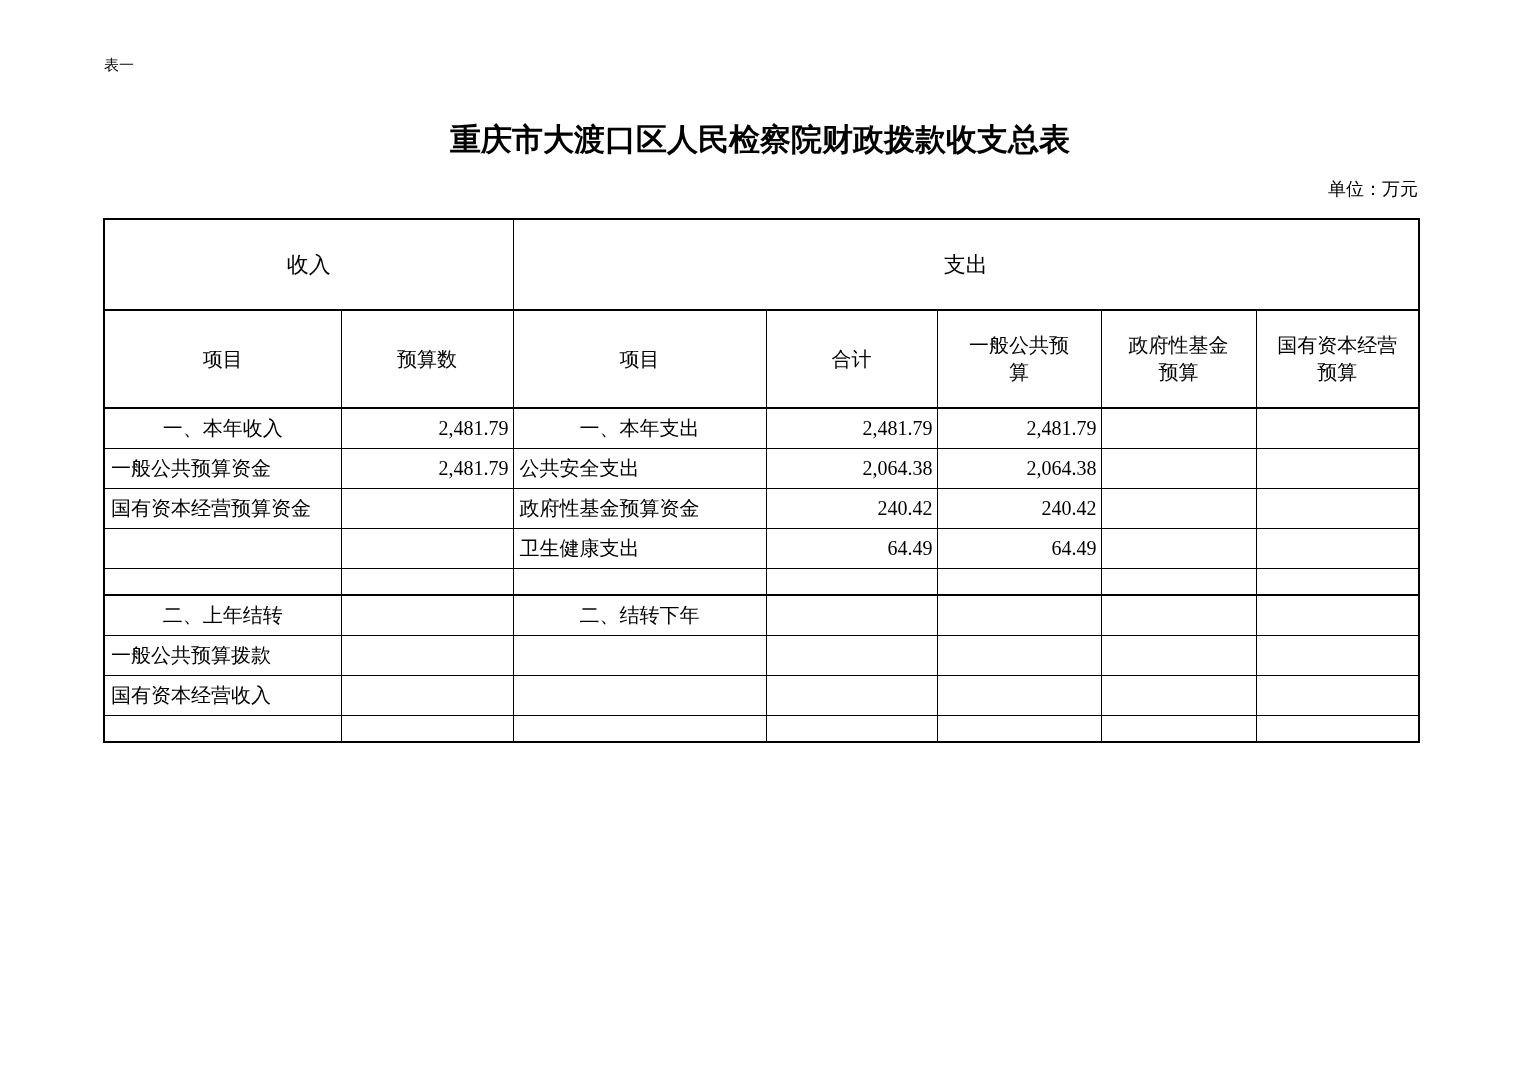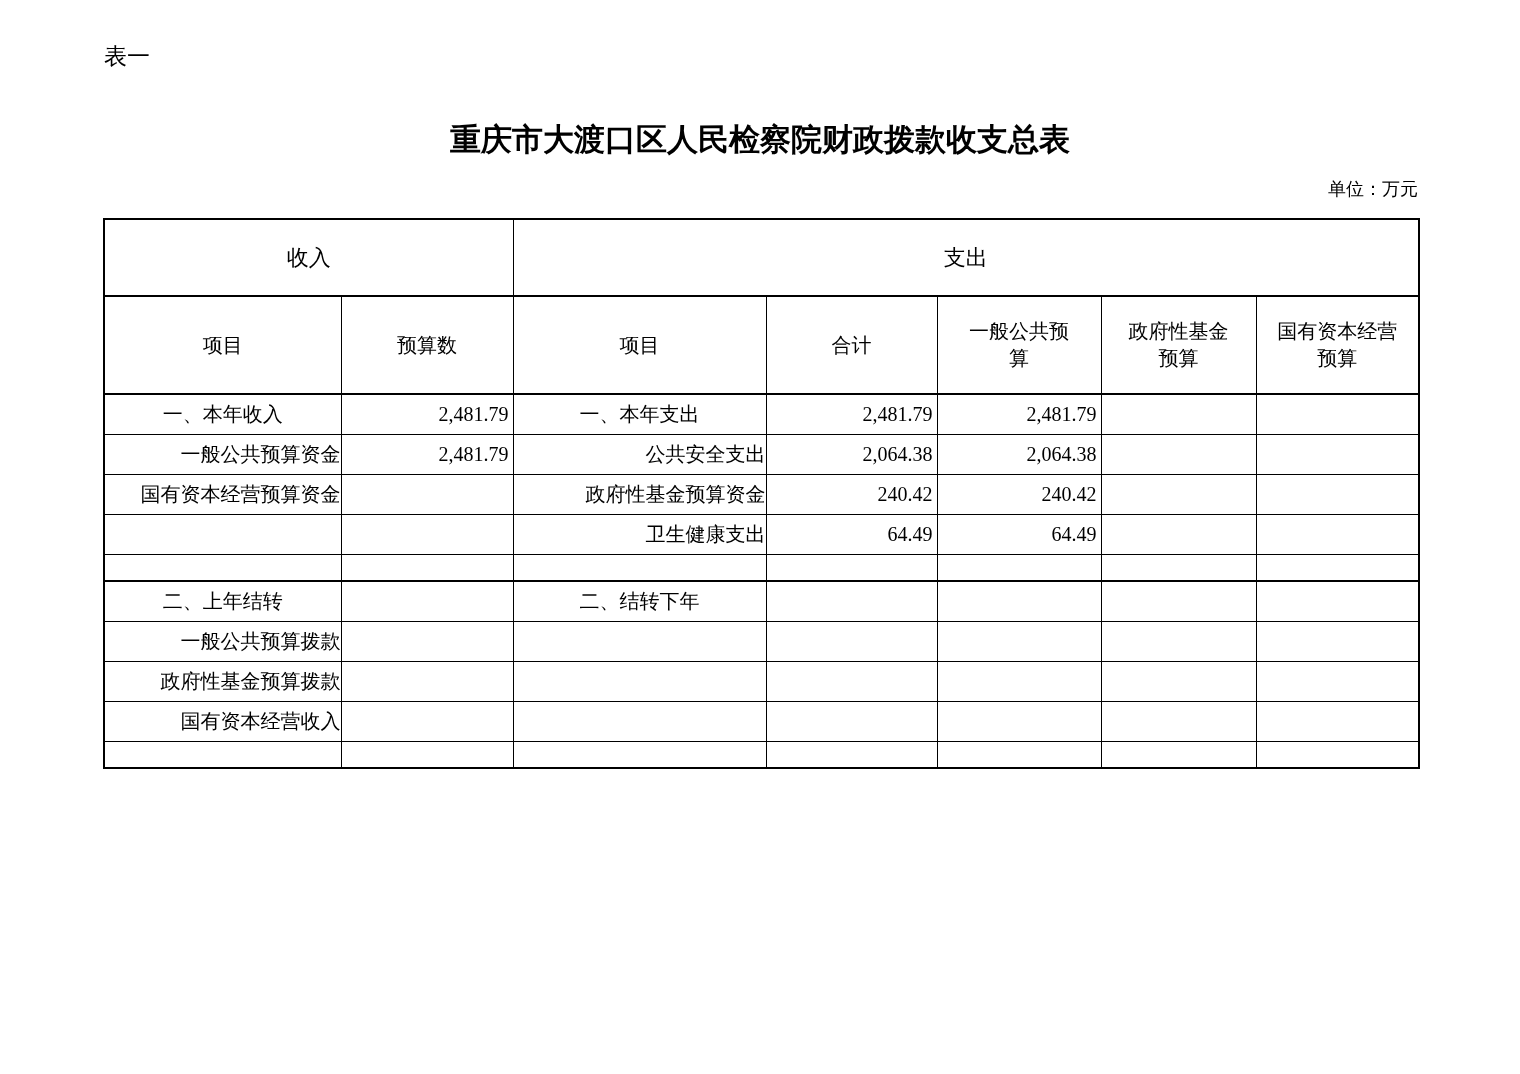--- a/index.html
+++ b/index.html
@@ -5,22 +5,22 @@
   * { margin:0; padding:0; box-sizing:border-box; }
   html,body { background:#fff; }
   body {
     width:1520px; height:1074px;
     position:relative;
     font-family:"Liberation Serif", serif;
     color:#000;
     overflow:hidden;
   }
   .sheet-label {
-    position:absolute; left:104px; top:46px;
-    font-size:23px; line-height:22px;
+    position:absolute; left:104px; top:54px;
+    font-size:15px; line-height:22px;
     font-family:"Liberation Serif", serif;
   }
   .doc-title {
     position:absolute; left:0; top:121px; width:1520px;
     text-align:center;
     font-size:31px; line-height:37px; font-weight:bold;
     font-family:Liberation Serif, serif;
   }
   .unit-note {
     position:absolute; left:103px; top:178px; width:1315px;
@@ -32,35 +32,35 @@
     border-collapse:collapse; table-layout:fixed;
     border:2px solid #000;
   }
   table.budget td, table.budget th {
     border:1.5px solid #000;
     vertical-align:middle;
     overflow:hidden;
     font-size:20px;
     font-weight:normal;
   }
-  tr.gh { height:77px; }
+  tr.gh { height:91px; }
   tr.ch { height:98px; }
   tr.rh { height:40px;margin-left:42px; }
   tr.sp { height:27px; }
   tr.heavy td, tr.heavy th { border-top-width:2px; }
   .hdr {
     font-family:"Liberation Sans", sans-serif;
     font-weight:bold;
     text-align:center;
     white-space:pre-line;
     line-height:1.35;
   }
   .gh .hdr { font-size:22px; }
   .ch .hdr { font-size:20px; }
-  td.item { text-align:right; padding-left:6px; }
+  td.item { text-align:left; padding-left:6px; }
   td.num  { text-align:right; padding-right:4px; font-family:"Liberation Serif", serif; }
   td.sec  { text-align:center; font-weight:bold; }
   td.b    { font-weight:bold; }
 </style>
 </head>
 <body>
 
 <div class="page">
 
   <div class="sheet-label">表一</div>
@@ -164,29 +164,20 @@
     <tr class="rh">
       <td class="item">一般公共预算拨款</td>
       <td class="num"></td>
       <td class="item"></td>
       <td class="num"></td>
       <td class="num"></td>
       <td class="num"></td>
       <td class="num"></td>
     </tr>
 
-    <tr class="rh">
-      <td class="item">政府性基金预算拨款</td>
-      <td class="num"></td>
-      <td class="item"></td>
-      <td class="num"></td>
-      <td class="num"></td>
-      <td class="num"></td>
-      <td class="num"></td>
-    </tr>
 
     <tr class="rh">
       <td class="item">国有资本经营收入</td>
       <td class="num"></td>
       <td class="item"></td>
       <td class="num"></td>
       <td class="num"></td>
       <td class="num"></td>
       <td class="num"></td>
     </tr>

